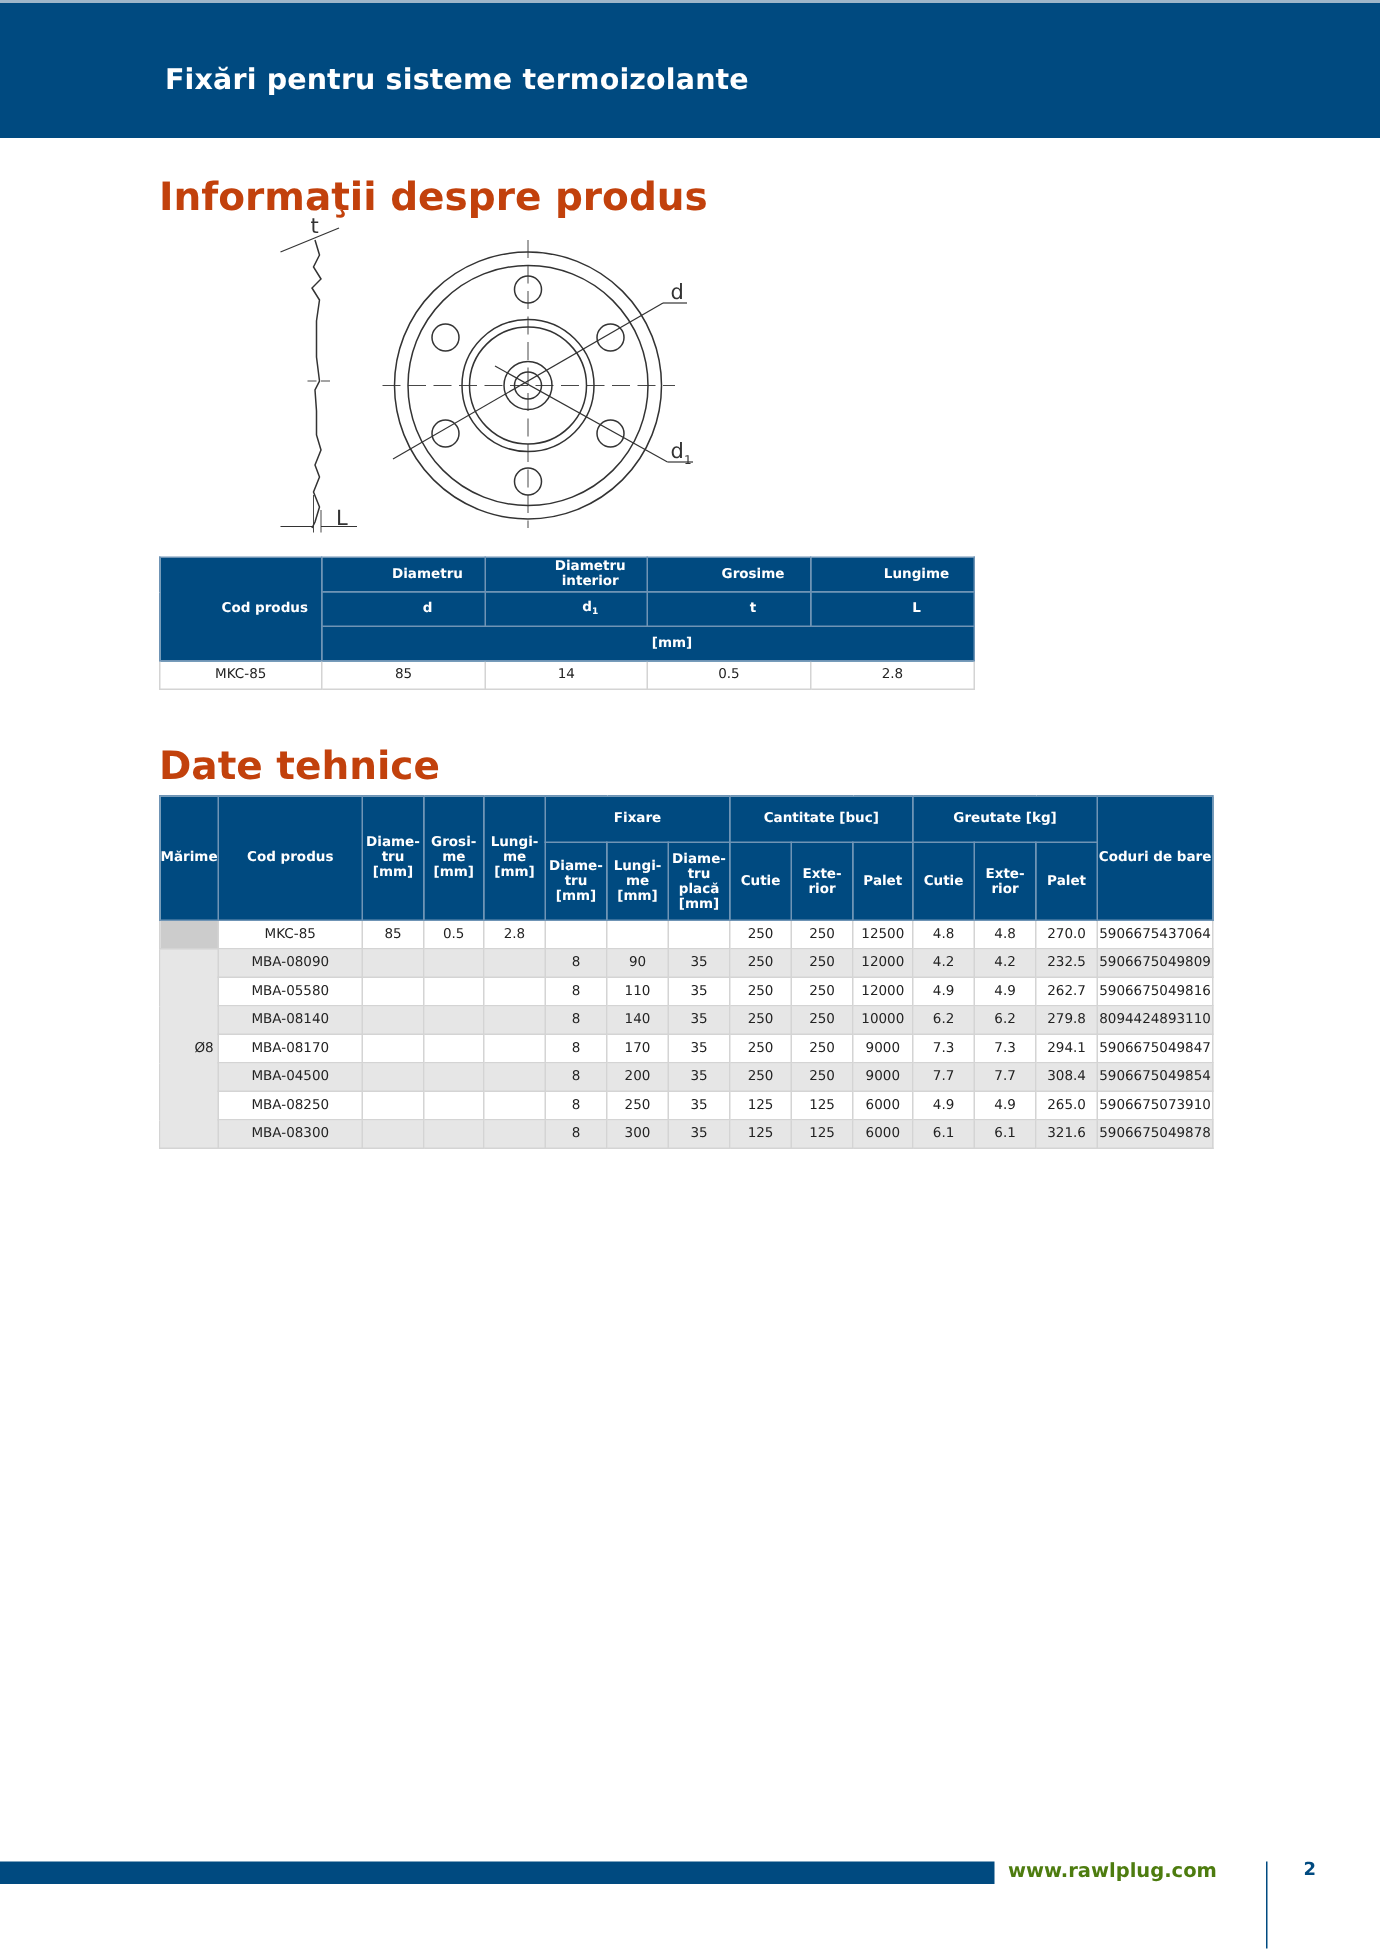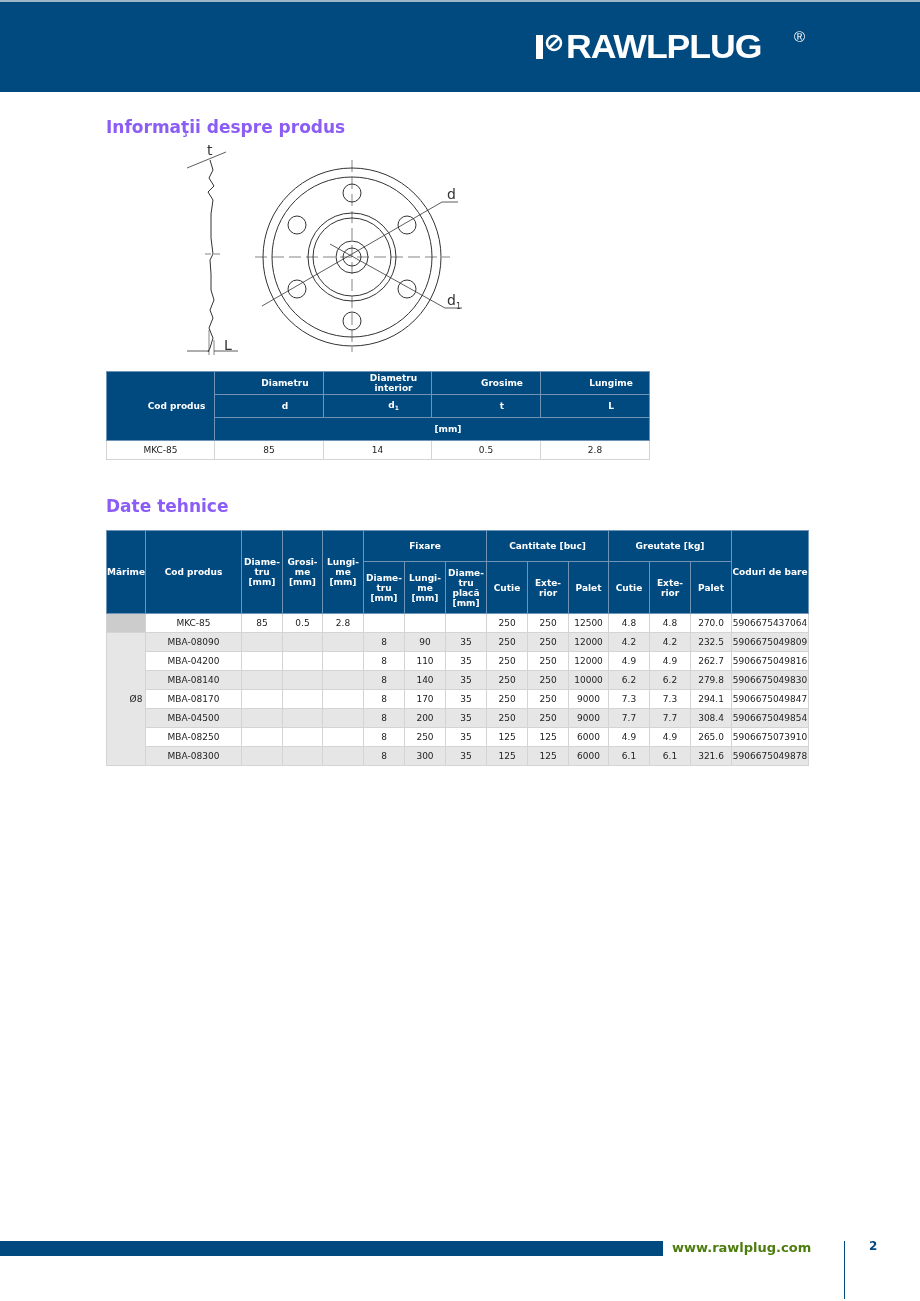--- a/index.html
+++ b/index.html
@@ -6,21 +6,21 @@
   html, body { width: 920px; height: 1301px; background: #ffffff; overflow: hidden; }
   body { position: relative; font-family: "DejaVu Sans", sans-serif; color: #222; }
 
   .header-band { position: absolute; left: 0; top: 0; width: 920px; height: 92px; background: #004a80; border-top: 2px solid #9fb6c9; }
   .header-title { position: absolute; left: 110px; top: 40px; color: #fff; font-size: 19px; font-weight: bold; letter-spacing: 0.1px; }
   .logo { position: absolute; left: 536px; top: 30px; height: 30px; display: flex; align-items: center; color: #fff; }
   .logo-mark { width: 28px; height: 28px; position: relative; margin-right: 2px; }
   .logo-text { font-family: "Liberation Sans", sans-serif; font-weight: bold; font-size: 33px; letter-spacing: -1px; line-height: 30px; transform: scaleX(1.08); transform-origin: left center; }
   .logo-reg { position: absolute; left: 258px; top: -4px; font-size: 15px; font-family: "Liberation Sans", sans-serif; }
 
-  .section-title { position: absolute; left: 106px; color: #8b5cf6; font-weight: bold; font-size: 17px; }
+  .section-title { position: absolute; left: 106px; color: #c2410c; font-weight: bold; font-size: 26px; }
 
   .drawing { position: absolute; left: 170px; top: 138px; width: 300px; height: 222px; }
 
   table { border-collapse: collapse; position: absolute; table-layout: fixed; }
   th { background: #004a80; color: #fff; font-weight: bold; font-size: 9px; border: 1px solid #6f94b5; text-align: center; vertical-align: middle; line-height: 10px; }
   td { font-size: 9px; border: 1px solid #d4d4d4; text-align: center; vertical-align: middle; color: #222; }
   sub { font-size: 6px; vertical-align: -2px; }
 
   #t1 { left: 106px; top: 371px; width: 543px; }
   #t1 th { height: 23px; padding-left: 32px; }
@@ -35,29 +35,21 @@
 
   .footer-bar { position: absolute; left: 0; top: 1241px; width: 663px; height: 15px; background: #004a80; }
   .footer-url { position: absolute; left: 672px; top: 1240px; font-size: 13px; font-weight: bold; color: #4d7c0f; }
   .footer-line { position: absolute; left: 844px; top: 1241px; width: 1px; height: 58px; background: #004a80; }
   .page-num { position: absolute; left: 869px; top: 1239px; font-size: 12px; font-weight: bold; color: #004a80; }
 </style>
 </head>
 <body>
 
 <div class="header-band">
-  <div class="logo">
-    <svg class="logo-mark" viewBox="0 0 28 28">
-      <rect x="0" y="2" width="7" height="24" fill="#fff"></rect>
-      <circle cx="18" cy="10" r="7" fill="none" stroke="#fff" stroke-width="2.5"></circle>
-      <line x1="13" y1="15" x2="23" y2="5" stroke="#fff" stroke-width="2.5"></line>
-    </svg>
-    <span class="logo-text">RAWLPLUG</span>
-    <span class="logo-reg">®</span>
-  </div>
+  <div class="header-title">Fixări pentru sisteme termoizolante</div>
 </div>
 
 <div class="section-title" style="top:117px;">Informaţii despre produs</div>
 
 <svg class="drawing" viewBox="170 138 300 222">
   <g fill="none" stroke="#333" stroke-width="1">
 
     <path d="M210 160 L213 170 L209 178 L214 186 L208 192 L213 200 L211 214 L211 238 L213 254 L210 260 L211 274 L211 290 L214 300 L210 310 L213 318 L209 328 L213 338 L210 348 L208 352"></path>
     <line x1="187" y1="168" x2="226" y2="152" stroke-width="0.8"></line>
     <line x1="205" y1="254" x2="221" y2="254" stroke-dasharray="6,3" stroke-width="0.6"></line>
@@ -200,21 +192,21 @@
       <td>35</td>
       <td>250</td>
       <td>250</td>
       <td>12000</td>
       <td>4.2</td>
       <td>4.2</td>
       <td>232.5</td>
       <td>5906675049809</td>
     </tr>
     <tr>
-      <td>MBA-04200</td>
+      <td>MBA-05580</td>
       <td></td>
       <td></td>
       <td></td>
       <td>8</td>
       <td>110</td>
       <td>35</td>
       <td>250</td>
       <td>250</td>
       <td>12000</td>
       <td>4.9</td>
@@ -229,21 +221,21 @@
       <td></td>
       <td>8</td>
       <td>140</td>
       <td>35</td>
       <td>250</td>
       <td>250</td>
       <td>10000</td>
       <td>6.2</td>
       <td>6.2</td>
       <td>279.8</td>
-      <td>5906675049830</td>
+      <td>8094424893110</td>
     </tr>
     <tr>
       <td>MBA-08170</td>
       <td></td>
       <td></td>
       <td></td>
       <td>8</td>
       <td>170</td>
       <td>35</td>
       <td>250</td>

